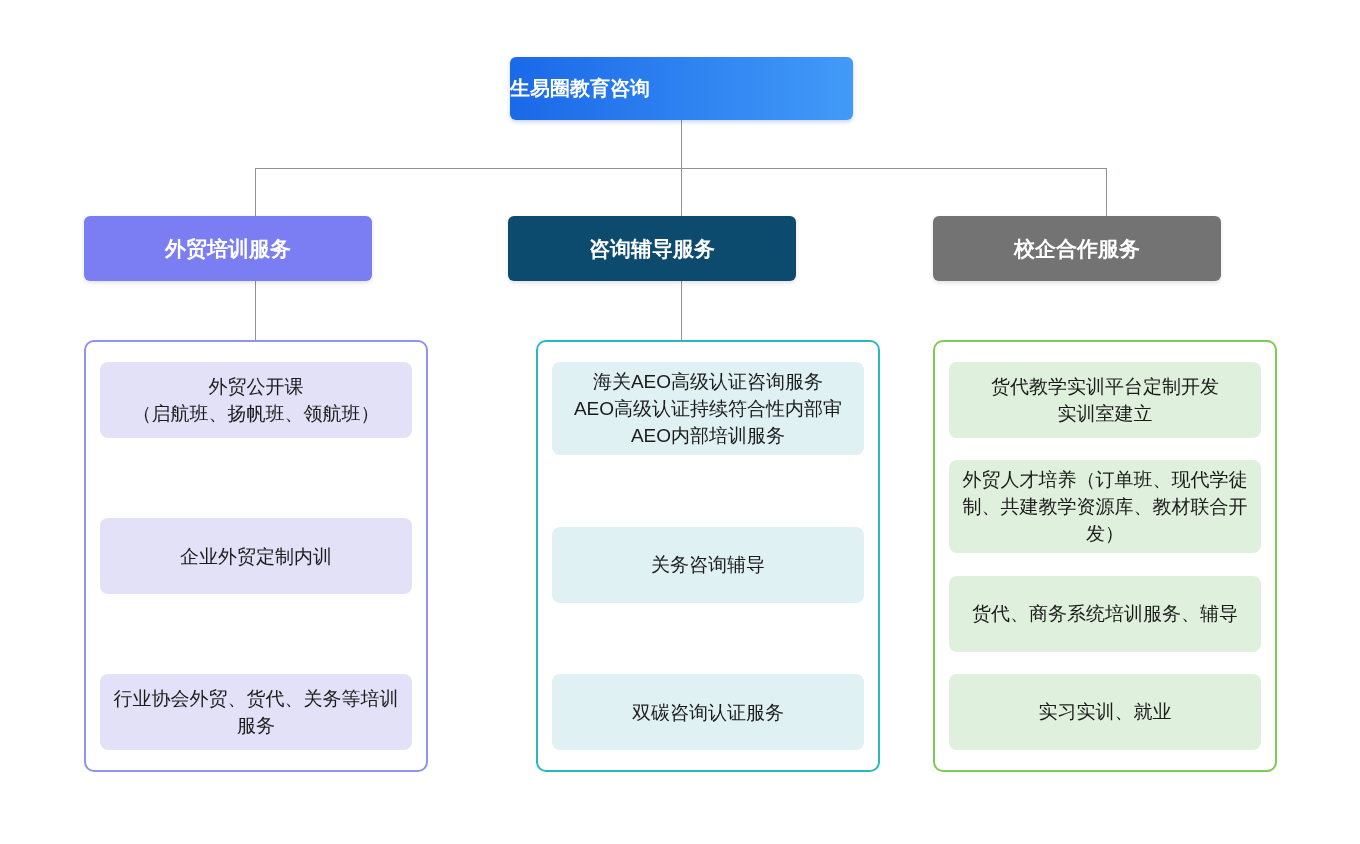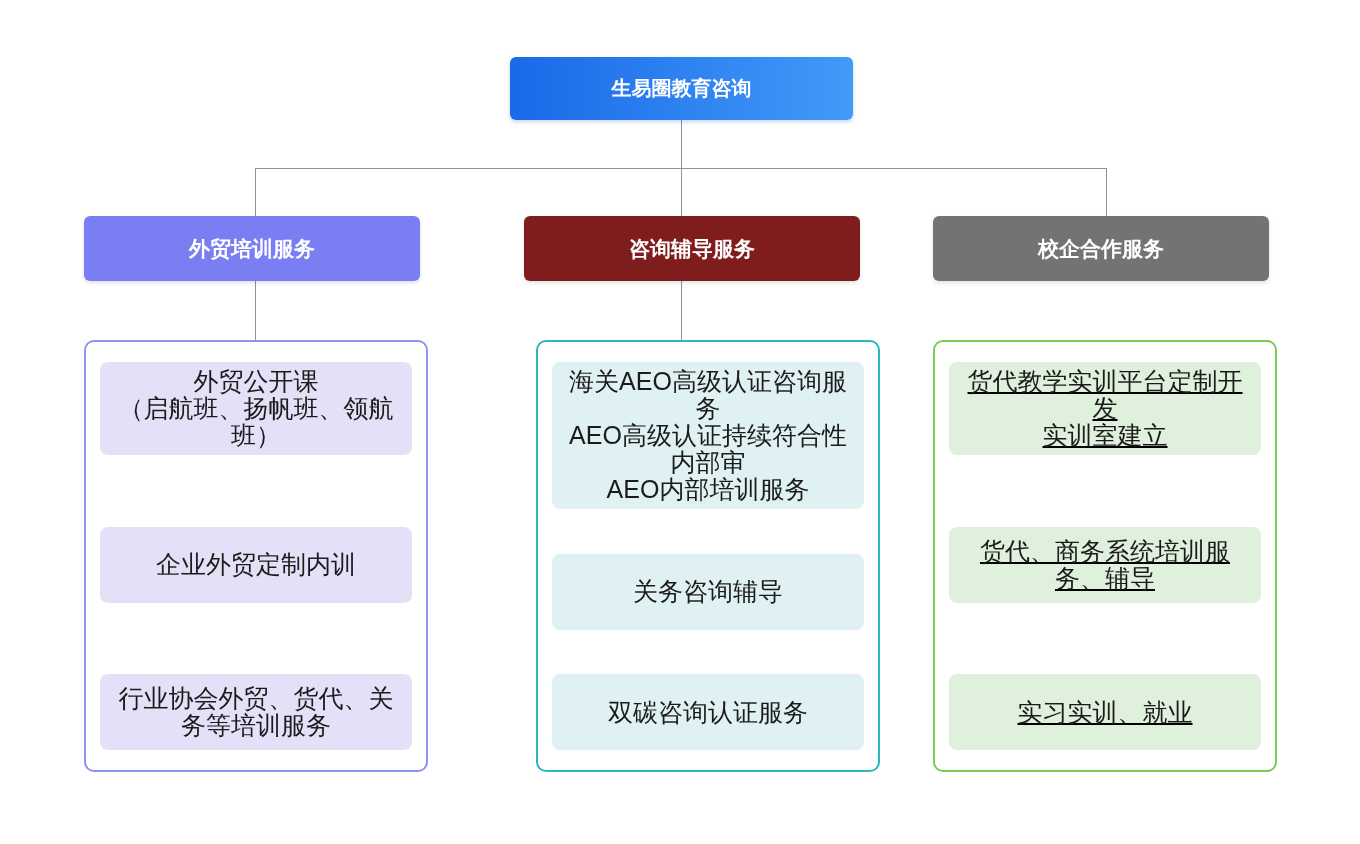--- a/index.html
+++ b/index.html
@@ -13,53 +13,53 @@
   
   .line { position:absolute; background:#8c939b; z-index:1; }
   .vline { width:1px; }
   .hline { height:1px; }
 
   
   .root-node {
     left:510px; top:57px; width:343px; height:63px;
     background:linear-gradient(90deg,#1a69e8,#429af8);
     border-radius:6px; z-index:2;
-    display:flex; align-items:center; justify-content:center;
+    display:flex; align-items:center; 
     color:#ffffff; font-size:20px; font-weight:bold;
     box-shadow:0 2px 4px rgba(30,90,200,0.25);
   }
 
   
   .branch-header {
-    top:216px; width:336px; height:65px; border-radius:6px; z-index:2;
+    top:216px; width:288px; height:65px; border-radius:6px; z-index:2;
     display:flex; align-items:center; justify-content:center;
     color:#ffffff; font-size:21px; font-weight:bold;
     box-shadow:0 2px 4px rgba(0,0,0,0.12);
   }
   .bh0 { left:84px;  background:#7b7df2; }
-  .bh1 { left:524px; background:#7f1d1d; }
+  .bh1 { left:508px; background:#0c4a6e; }
   .bh2 { left:933px; background:#737373; }
 
   
   .branch-container {
     top:340px; width:344px; height:432px; border-radius:10px; z-index:2;
     background:#ffffff; border:2px solid;
     display:flex; flex-direction:column; justify-content:space-between;
     padding:20px 14px;
   }
   .bc0 { left:84px;  border-color:#8f91f5; }
   .bc1 { left:536px; border-color:#2ab8be; }
-  .bc2 { left:933px; border-color:#7ccb57;text-decoration:underline; }
+  .bc2 { left:933px; border-color:#7ccb57; }
 
   
   .service-item {
     border-radius:8px; min-height:76px;
     display:flex; align-items:center; justify-content:center;
     text-align:center; padding:6px 10px; box-sizing:border-box;
-    font-size:25px; line-height:27px; color:#1b1b1b;
+    font-size:19px; line-height:27px; color:#1b1b1b;
     white-space:pre-line;
   }
   .bc0 .service-item { background:#e3e1f8; }
   .bc1 .service-item { background:#dff1f3; }
   .bc2 .service-item { background:#dff1dc; }
 </style>
 </head>
 <body>
 
 <div>
@@ -97,17 +97,18 @@
     <div class="service-item">海关AEO高级认证咨询服务
 AEO高级认证持续符合性内部审
 AEO内部培训服务</div>
     <div class="service-item">关务咨询辅导</div>
     <div class="service-item">双碳咨询认证服务</div>
   </div>
 
   <div class="abs branch-container bc2">
     <div class="service-item">货代教学实训平台定制开发
 实训室建立</div>
+    <div class="service-item">外贸人才培养（订单班、现代学徒制、共建教学资源库、教材联合开发）</div>
     <div class="service-item">货代、商务系统培训服务、辅导</div>
     <div class="service-item">实习实训、就业</div>
   </div>
 
 </div>
 
 </body></html>

